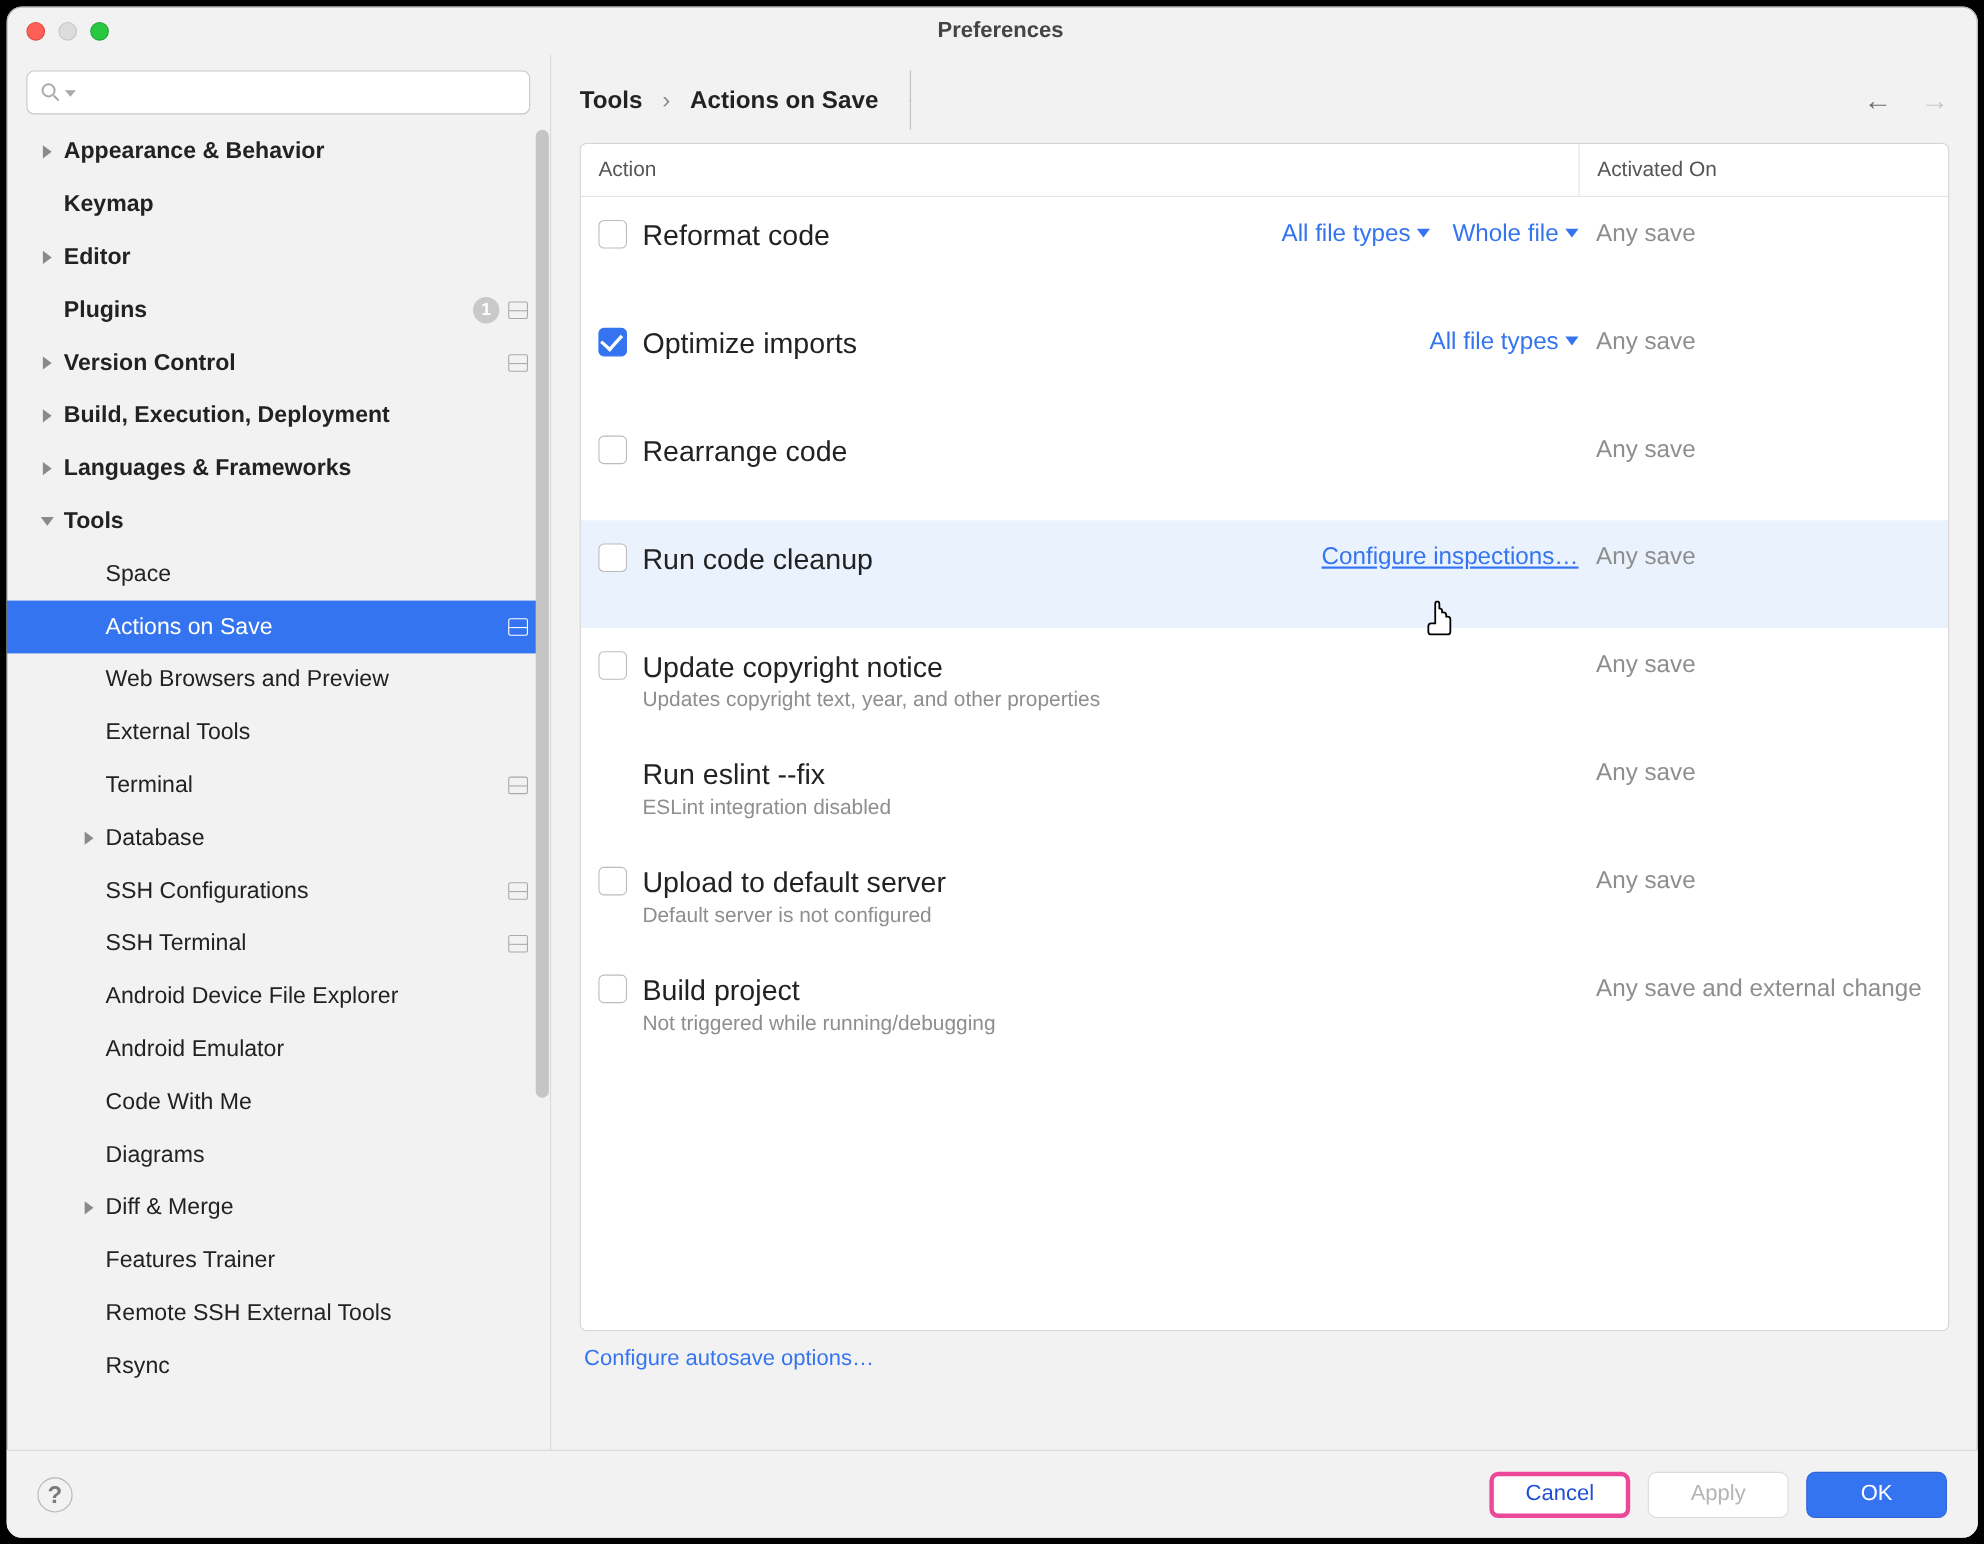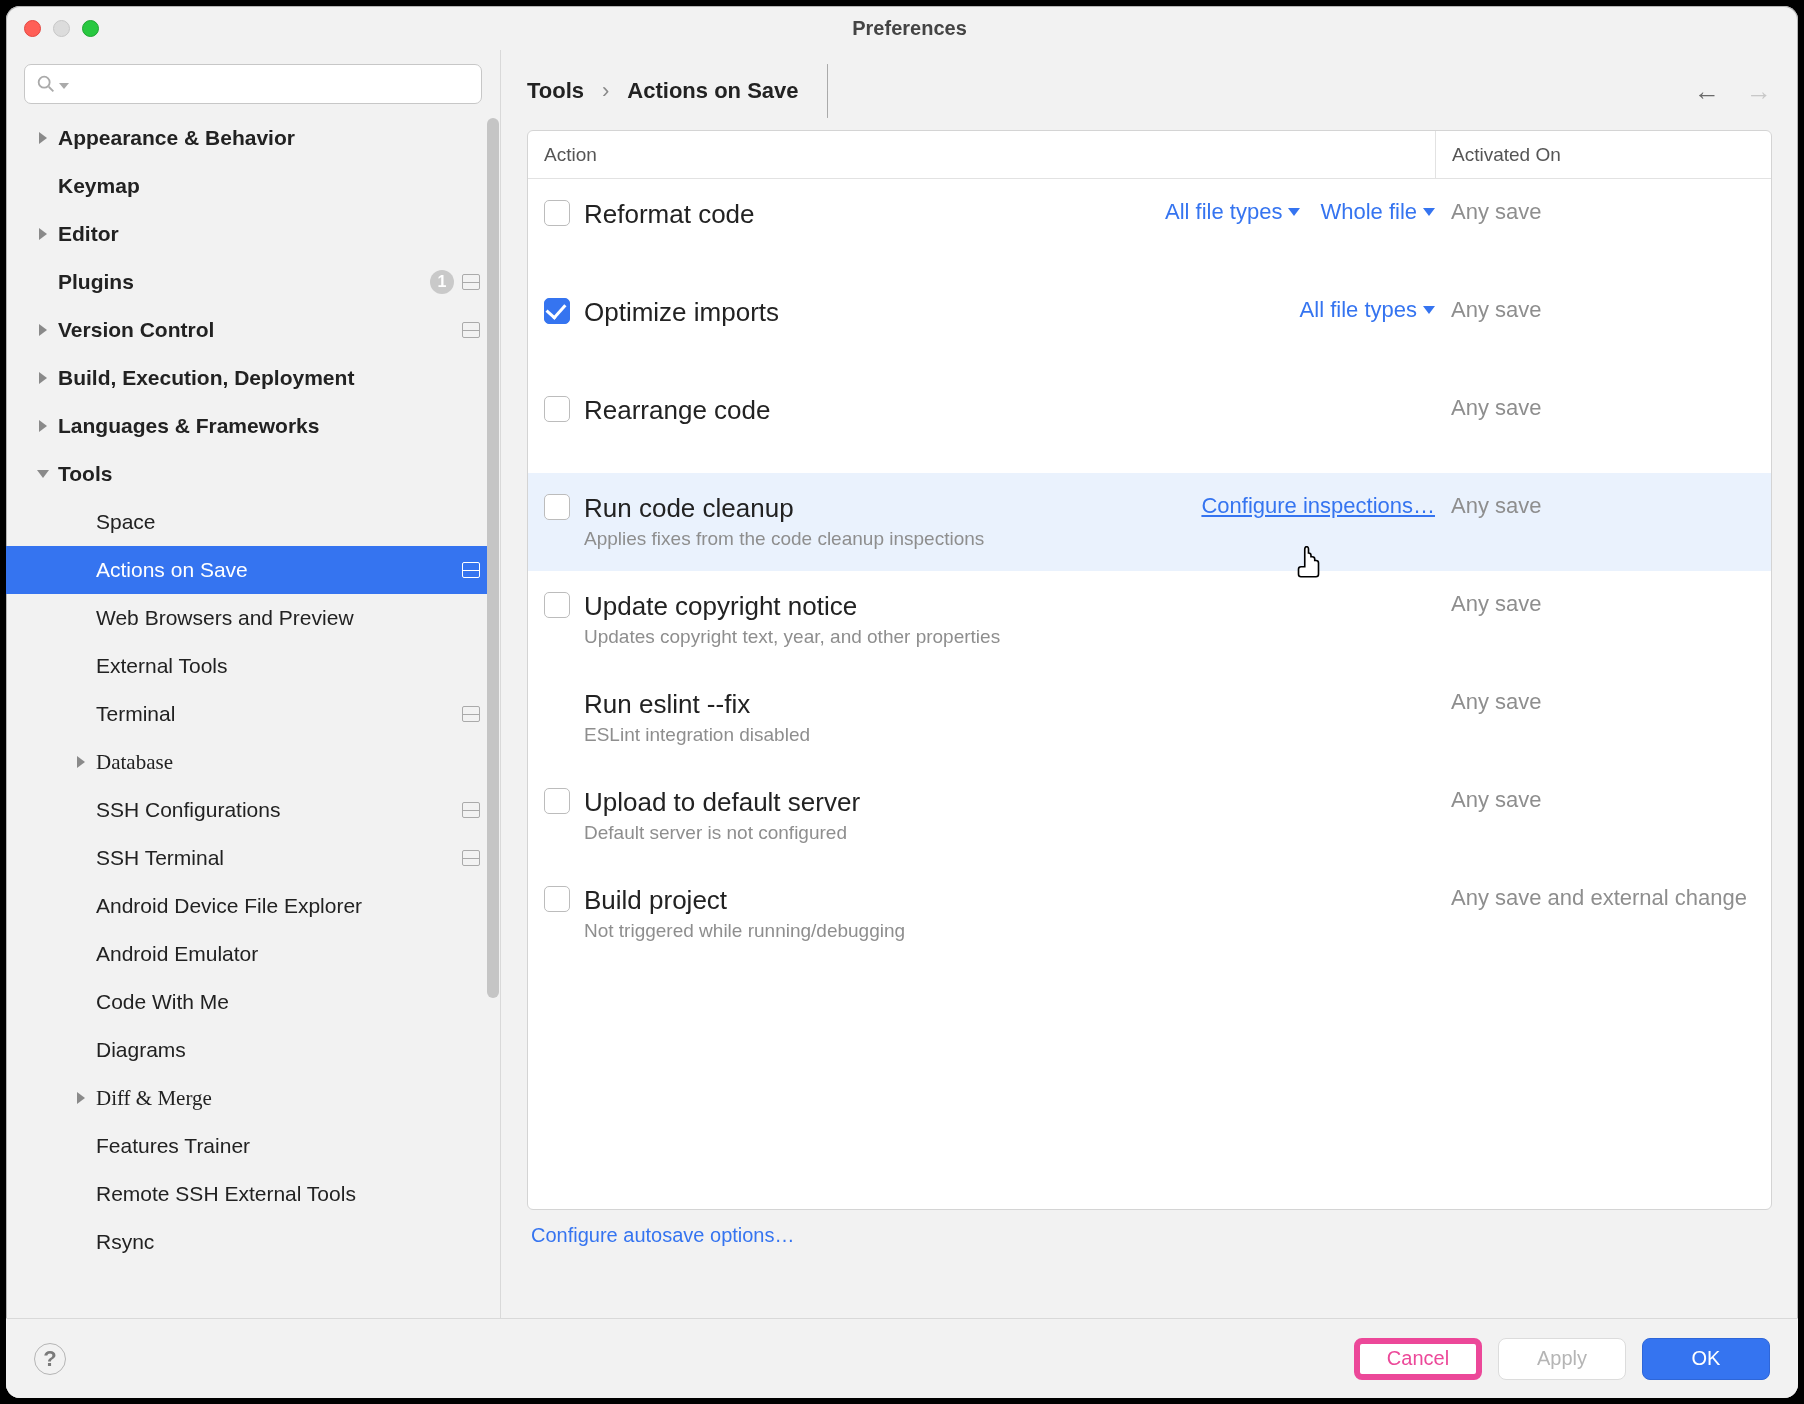--- a/index.html
+++ b/index.html
@@ -20,21 +20,21 @@
 .left { width: 495px; border-right: 1px solid #d9d9d9; display: flex; flex-direction: column; padding-top: 8px; }
 .search { margin: 6px 18px 10px; height: 40px; background: #fff; border: 1px solid #c7c7c7; border-radius: 7px; display: flex; align-items: center; padding: 0 10px; color: #999; }
 .search svg { flex-shrink: 0; }
 .tree-wrap { flex: 1; overflow: hidden; position: relative; }
 .tree { padding-right: 10px; }
 .tree-row { display: flex; align-items: center; height: 48px; font-size: 21px; color: #222; padding-left: 22px; cursor: default; }
 .tree-row.bold { font-weight: 700; }
 .tree-row .arrow { width: 30px; display: inline-flex; justify-content: center; align-items: center; color: #8a8a8a; flex-shrink: 0; }
 .tree-row.level1 { padding-left: 22px; }
 .tree-row.level2 { padding-left: 90px; }
-.tree-row.level2arrow { padding-left: 60px; font-family: Liberation Serif, serif; }
+.tree-row.level2arrow { padding-left: 60px; }
 .tree-row.selected { background: #3574f0; color: #fff; border-radius: 0; }
 .badge { margin-left: auto; display: flex; align-items: center; gap: 8px; padding-right: 10px; }
 .count { background: #c9c9c9; color: #fff; min-width: 24px; height: 24px; border-radius: 12px; display: inline-flex; align-items: center; justify-content: center; font-size: 16px; font-weight: 600; }
 .sep-icon { width: 18px; height: 16px; border: 1.5px solid #aaa; border-radius: 2px; }
 .sep-icon.mid::after { content: ""; display: block; width: 100%; height: 50%; border-bottom: 1.5px solid #aaa; }
 .tree-row.selected .sep-icon { border-color: #fff; }
 .tree-row.selected .sep-icon.mid::after { border-color: #fff; }
 .scrollbar { position: absolute; right: 0; top: 0; bottom: 22px; width: 14px; }
 .scrollthumb { position: absolute; right: 1px; top: 4px; width: 12px; height: 880px; background: #c5c5c5; border-radius: 6px; }
 
@@ -68,21 +68,21 @@
 
 .cursor { position: absolute; left: 1290px; top: 540px; font-size: 28px; pointer-events: none; }
 
 .autosave { font-size: 20px; color: #3574f0; margin: 14px 0 0 4px; cursor: pointer; }
 
 
 .footer { height: 80px; display: flex; align-items: center; padding: 0 28px; border-top: 1px solid #d9d9d9; background: #f2f2f2; }
 .help { width: 32px; height: 32px; border: 1.5px solid #b5b5b5; border-radius: 50%; display: flex; align-items: center; justify-content: center; color: #7a7a7a; font-size: 22px; font-weight: 600; }
 .footer .buttons { margin-left: auto; display: flex; gap: 16px; }
 .btn { min-width: 128px; height: 42px; border-radius: 8px; font-size: 20px; display: flex; align-items: center; justify-content: center; padding: 0 20px; }
-.btn.secondary { background: #fff; border: 6px solid #ec4899; color: #ec4899; }
+.btn.secondary { background: #fff; border: 4px solid #ec4899; color: #1d4ed8; }
 .btn.disabled { background: #fff; border: 1px solid #dcdcdc; color: #b5b5b5; }
 .btn.primary { background: #3574f0; color: #fff; border: 1px solid #2e66d8; }
 
 .chev-down { display:inline-block; width:0; height:0; border-left:6px solid transparent; border-right:6px solid transparent; border-top:8px solid currentColor; }
 .arrow-r { display:inline-block; width:0; height:0; border-top:6px solid transparent; border-bottom:6px solid transparent; border-left:8px solid currentColor; }
 .arrow-d { display:inline-block; width:0; height:0; border-left:6px solid transparent; border-right:6px solid transparent; border-top:8px solid currentColor; }
 </style>
 </head>
 <body>
 
@@ -277,21 +277,20 @@
               <div class="content">
                 <div class="label">Rearrange code</div>
               </div>
               <div class="opts"></div>
               <div class="act">Any save</div>
             </div>
             <div class="trow hover">
               <div class="cbox"></div>
               <div class="content">
                 <div class="label">Run code cleanup</div>
-                <div class="desc">Applies fixes from the code cleanup inspections</div>
               </div>
               <div class="opts">
                 <span class="link under">Configure inspections…</span>
               </div>
               <div class="act">Any save</div>
             </div>
             <div class="trow">
               <div class="cbox"></div>
               <div class="content">
                 <div class="label">Update copyright notice</div>

